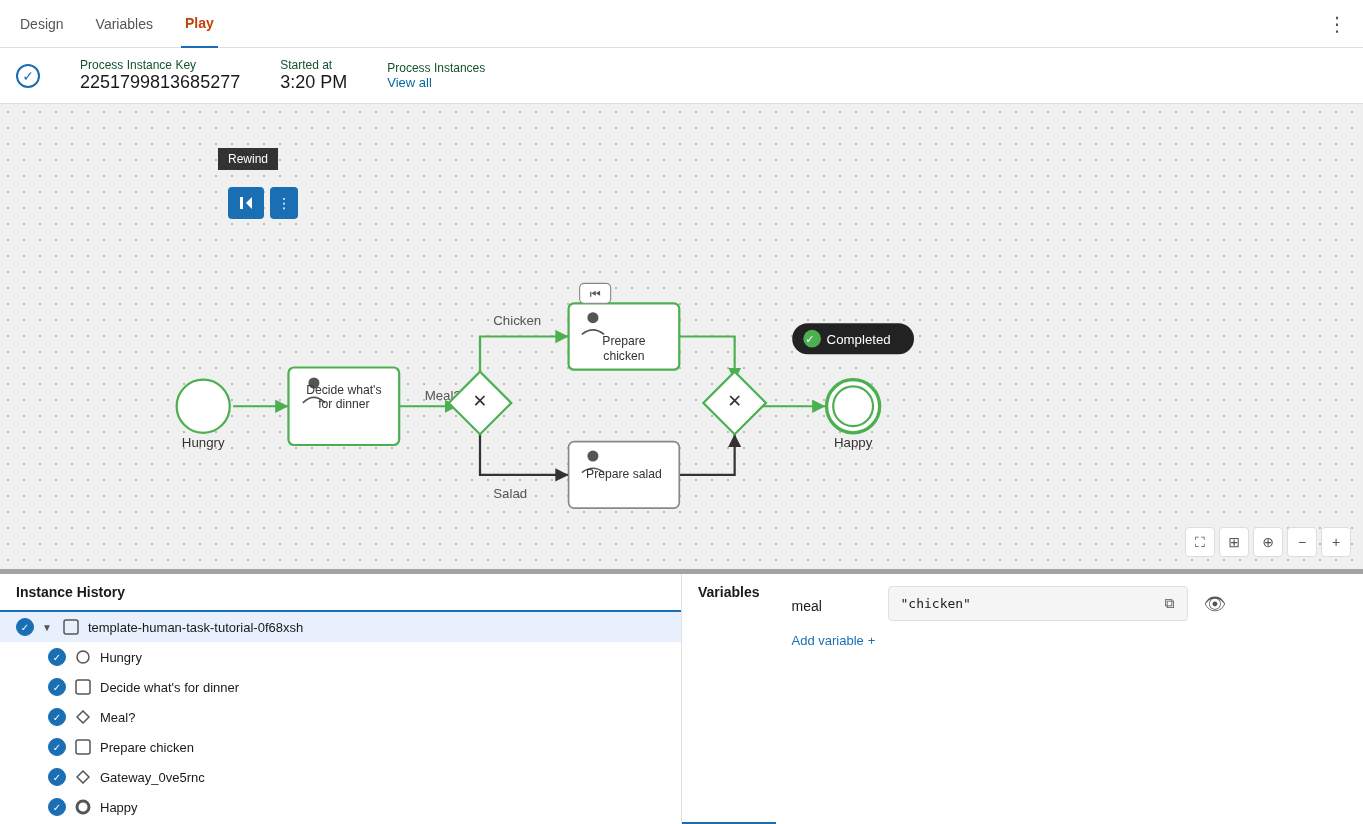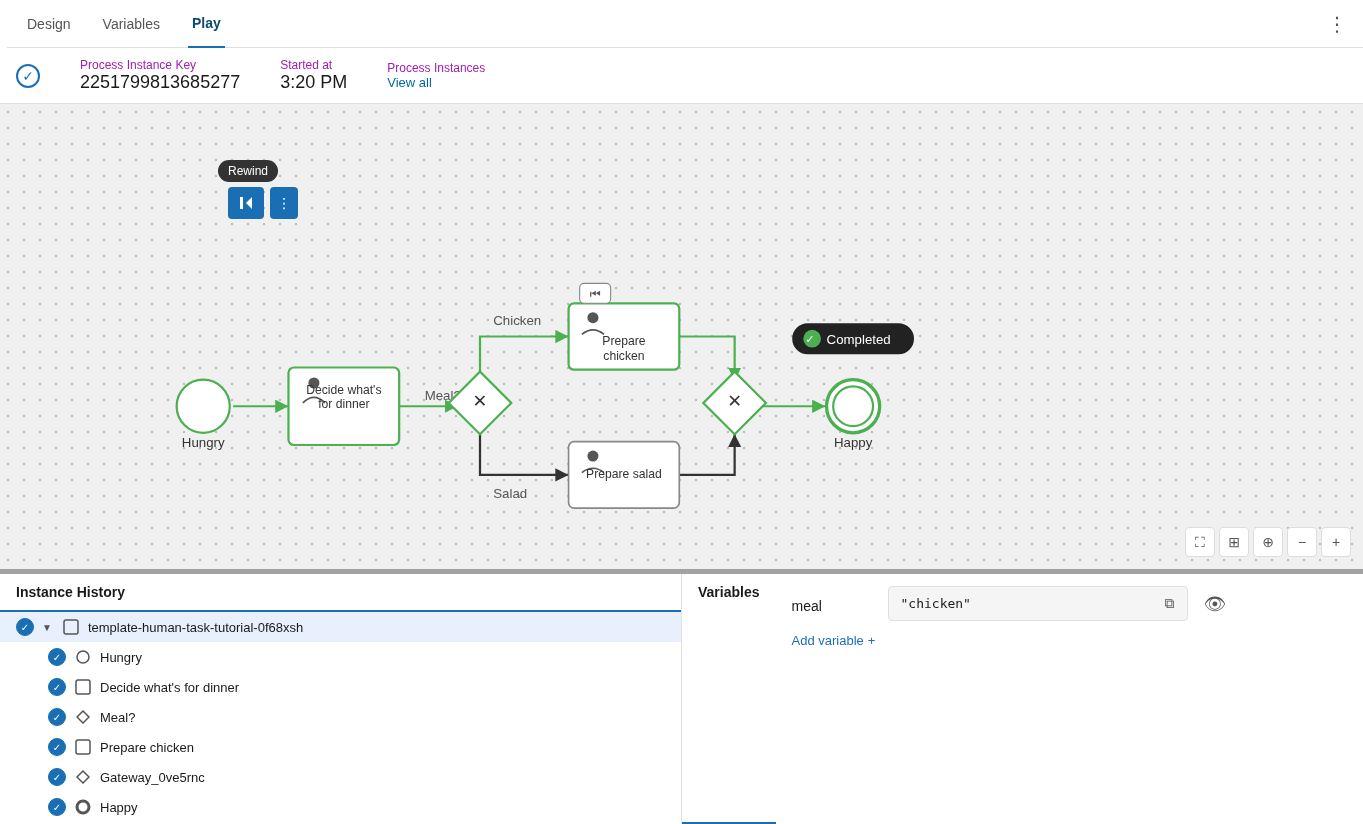--- a/index.html
+++ b/index.html
@@ -1,28 +1,28 @@
 <!DOCTYPE html>
 <html><head>
   <meta charset="utf-8">
   <style>
     * { box-sizing: border-box; margin: 0; padding: 0; }
     body { font-family: -apple-system, BlinkMacSystemFont, 'Segoe UI', sans-serif; font-size: 13px; background: #fff; color: #1a1a1a; height: 824px; overflow: hidden; }
 
     
-    .top-nav { display: flex; align-items: center; padding: 0 16px; height: 48px; border-bottom: 1px solid #e0e0e0; gap: 24px; margin-left: 7px; }
+    .top-nav { display: flex; align-items: center; padding: 0 16px; height: 48px; border-bottom: 1px solid #e0e0e0; gap: 24px; }
     .nav-item { font-size: 14px; color: #555; cursor: pointer; padding: 0 4px; height: 48px; display: flex; align-items: center; }
-    .nav-item.active { color: #0c4a6e; font-weight: 600; border-bottom: 2px solid #1a6fb4; }
+    .nav-item.active { color: #c2410c; font-weight: 600; border-bottom: 2px solid #1a6fb4; }
     .nav-kebab { margin-left: auto; font-size: 20px; color: #555; cursor: pointer; }
 
     
     .info-bar { display: flex; align-items: center; padding: 8px 16px; border-bottom: 1px solid #e0e0e0; gap: 40px; height: 56px; }
     .info-check { width: 24px; height: 24px; border-radius: 50%; border: 2px solid #1a6fb4; display: flex; align-items: center; justify-content: center; color: #1a6fb4; font-size: 14px; flex-shrink: 0; }
     .info-group { display: flex; flex-direction: column; }
-    .info-label { font-size: 12px; color: #a21caf; }
+    .info-label { font-size: 12px; color: #14532d; }
     .info-value { font-size: 18px; color: #1a1a1a; font-weight: 500; }
     .info-link { color: #0369a1; text-decoration: none; font-size: 13px; }
 
     
     .canvas-area { background: #f0f0f0; background-image: radial-gradient(circle, #bbb 1px, transparent 1px); background-size: 16px 16px; position: relative; overflow: hidden; }
 
     
     .canvas-controls { position: absolute; bottom: 12px; right: 12px; display: flex; gap: 4px; align-items: center; }
     .ctrl-btn { width: 30px; height: 30px; background: #fff; border: 1px solid #ddd; border-radius: 4px; cursor: pointer; display: flex; align-items: center; justify-content: center; font-size: 14px; color: #555; }
 
@@ -44,21 +44,21 @@
     .vars-cols { display: flex; gap: 16px; margin-bottom: 12px; }
     .vars-col-label { font-size: 12px; color: #555; font-weight: 500; }
     .var-name { font-size: 14px; font-weight: 500; margin-top: 4px; }
     .var-value-box { background: #f5f5f5; border: 1px solid #e0e0e0; border-radius: 4px; padding: 8px 12px; font-size: 13px; font-family: monospace; display: flex; align-items: center; justify-content: space-between; min-width: 300px; }
     .add-var { margin-top: 12px; color: #1a6fb4; cursor: pointer; font-size: 13px; display: flex; align-items: flex-start; gap: 4px; }
 
     
     .bpmn { position: absolute; top: 0; left: 0; width: 100%; height: 100%; }
 
     
-    .rewind-tooltip { position: absolute; top: 56px; left: 218px; background: #333; color: #fff; padding: 4px 10px; border-radius: 11px; font-size: 12px; z-index: 10; }
+    .rewind-tooltip { position: absolute; top: 44px; left: 218px; background: #333; color: #fff; padding: 4px 10px; border-radius: 0; font-size: 12px; z-index: 10; }
     .rewind-btn { position: absolute; top: 83px; left: 228px; background: #1a6fb4; border: none; border-radius: 4px; width: 36px; height: 32px; cursor: pointer; display: flex; align-items: center; justify-content: center; z-index: 10; }
     .rewind-dots { position: absolute; top: 83px; left: 270px; background: #1a6fb4; border: none; border-radius: 4px; width: 28px; height: 32px; cursor: pointer; display: flex; align-items: center; justify-content: center; z-index: 10; color: #fff; font-size: 14px; }
   </style>
 </head>
 <body>
 
 <div class="top-nav">
   <span class="nav-item">Design</span>
   <span class="nav-item">Variables</span>
   <span class="nav-item active">Play</span>

